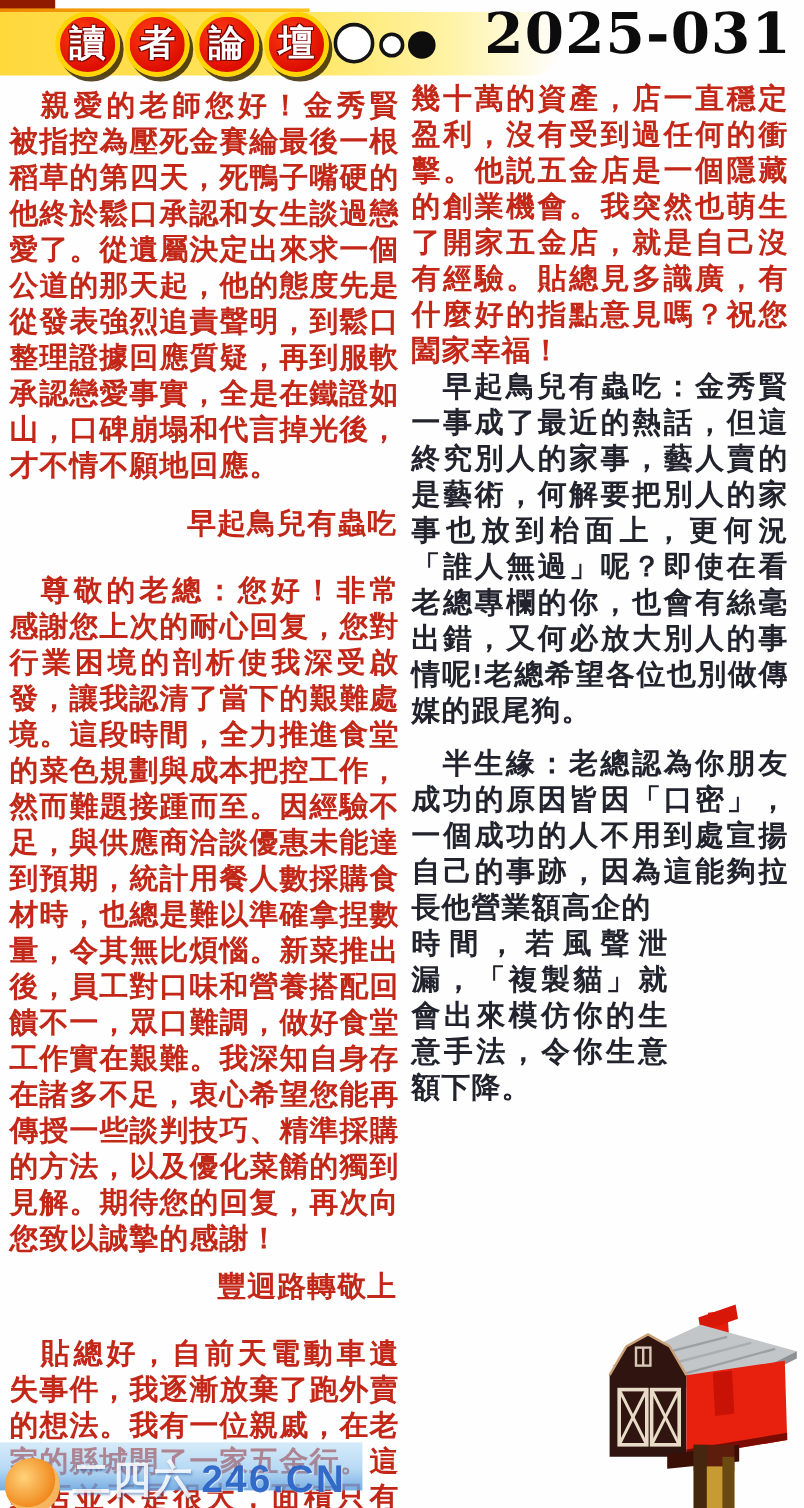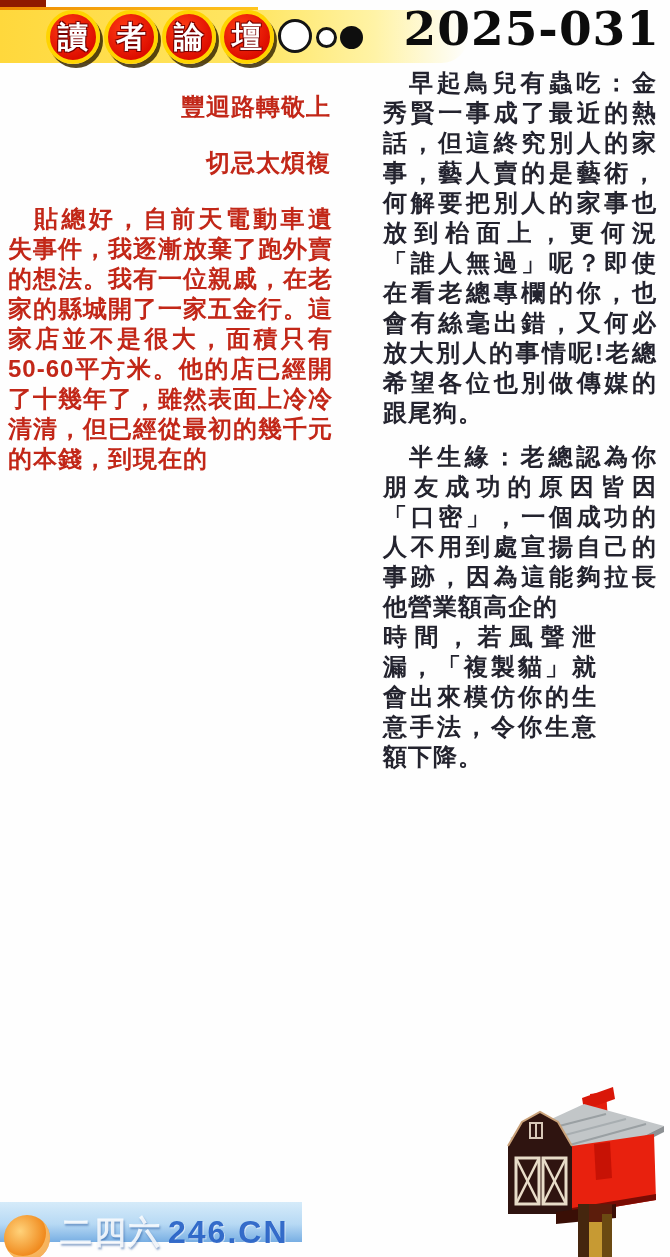--- a/index.html
+++ b/index.html
@@ -35,21 +35,21 @@
            font-family:"DejaVu Serif","Liberation Serif",serif;
            font-size:47px; font-weight:bold; letter-spacing:1px; color:#0c0c0c; }
 
   
   .col { position:absolute; font-weight:bold; }
   .col-left  { left:8px;  top:74px; width:325px; }
   .col-right { left:343px; top:68px; width:314px; }
   .body-p { margin:0; font-size:24px; line-height:30px; letter-spacing:1px;
             text-align:justify; text-justify:inter-character; }
   .red  { color:#c22718; }
-  .dark { color:#23232e;margin-left:40px; }
+  .dark { color:#23232e; }
   .indent { text-indent:26px; }
   .sig { text-align:right; padding-right:2px; }
   .sig-1 { margin:18px 0 26px; }
   .sig-2 { margin:10px 0 26px; }
   .sig-3 { margin:2px 0 28px; }
   .reply { margin-top:14px; }
   .reply-first { margin-top:0; }
   .reply3-p2 { width:214px; }
 
   
@@ -88,26 +88,29 @@
     <span>壇</span>
   </div>
 
   <div class="dot-ring-large"></div>
   <div class="dot-ring-small"></div>
   <div class="dot-filled"></div>
 
   <div class="issue">2025-031</div>
 
   <div class="col col-left">
-    <p class="body-p red sig sig-1">豐迴路轉敬上</p>
-    <p class="body-p red sig sig-2">切忌太煩複</p>
+    <p class="body-p red indent">親愛的老師您好！金秀賢被指控為壓死金賽綸最後一根稻草的第四天，死鴨子嘴硬的他終於鬆口承認和女生談過戀愛了。從遺屬決定出來求一個公道的那天起，他的態度先是從發表強烈追責聲明，到鬆口整理證據回應質疑，再到服軟承認戀愛事實，全是在鐵證如山，口碑崩塌和代言掉光後，才不情不願地回應。</p>
+    <p class="body-p red sig sig-1">早起鳥兒有蟲吃</p>
+    <p class="body-p red indent">尊敬的老總：您好！非常感謝您上次的耐心回复，您對行業困境的剖析使我深受啟發，讓我認清了當下的艱難處境。這段時間，全力推進食堂的菜色規劃與成本把控工作，然而難題接踵而至。因經驗不足，與供應商洽談優惠未能達到預期，統計用餐人數採購食材時，也總是難以準確拿捏數量，令其無比煩惱。新菜推出後，員工對口味和營養搭配回饋不一，眾口難調，做好食堂工作實在艱難。我深知自身存在諸多不足，衷心希望您能再傳授一些談判技巧、精準採購的方法，以及優化菜餚的獨到見解。期待您的回复，再次向您致以誠摯的感謝！</p>
+    <p class="body-p red sig sig-2">豐迴路轉敬上</p>
     <p class="body-p red indent">貼總好，自前天電動車遺失事件，我逐漸放棄了跑外賣的想法。我有一位親戚，在老家的縣城開了一家五金行。這家店並不是很大，面積只有50-60平方米。他的店已經開了十幾年了，雖然表面上冷冷清清，但已經從最初的幾千元的本錢，到現在的</p>
   </div>
 
   <div class="col col-right">
+    <p class="body-p red">幾十萬的資產，店一直穩定盈利，沒有受到過任何的衝擊。他説五金店是一個隱藏的創業機會。我突然也萌生了開家五金店，就是自己沒有經驗。貼總見多識廣，有什麼好的指點意見嗎？祝您闔家幸福！</p>
     <p class="body-p dark indent reply reply-first">早起鳥兒有蟲吃：金秀賢一事成了最近的熱話，但這終究別人的家事，藝人賣的是藝術，何解要把別人的家事也放到枱面上，更何況「誰人無過」呢？即使在看老總專欄的你，也會有絲毫出錯，又何必放大別人的事情呢!老總希望各位也別做傳媒的跟尾狗。</p>
     <p class="body-p dark indent reply">半生緣：老總認為你朋友成功的原因皆因「口密」，一個成功的人不用到處宣揚自己的事跡，因為這能夠拉長他營業額高企的</p>
     <p class="body-p dark reply3-p2">時間，若風聲泄漏，「複製貓」就會出來模仿你的生意手法，令你生意額下降。</p>
   </div>
 
   <div class="mailbox">
     <svg width="172" height="175" viewBox="0 0 172 175">
 
       <polygon points="96,12 112,10 116,66 100,68" fill="#e51e0c"></polygon>
       <polygon points="88,16 119,5 121,17 90,28" fill="#d91708"></polygon>

